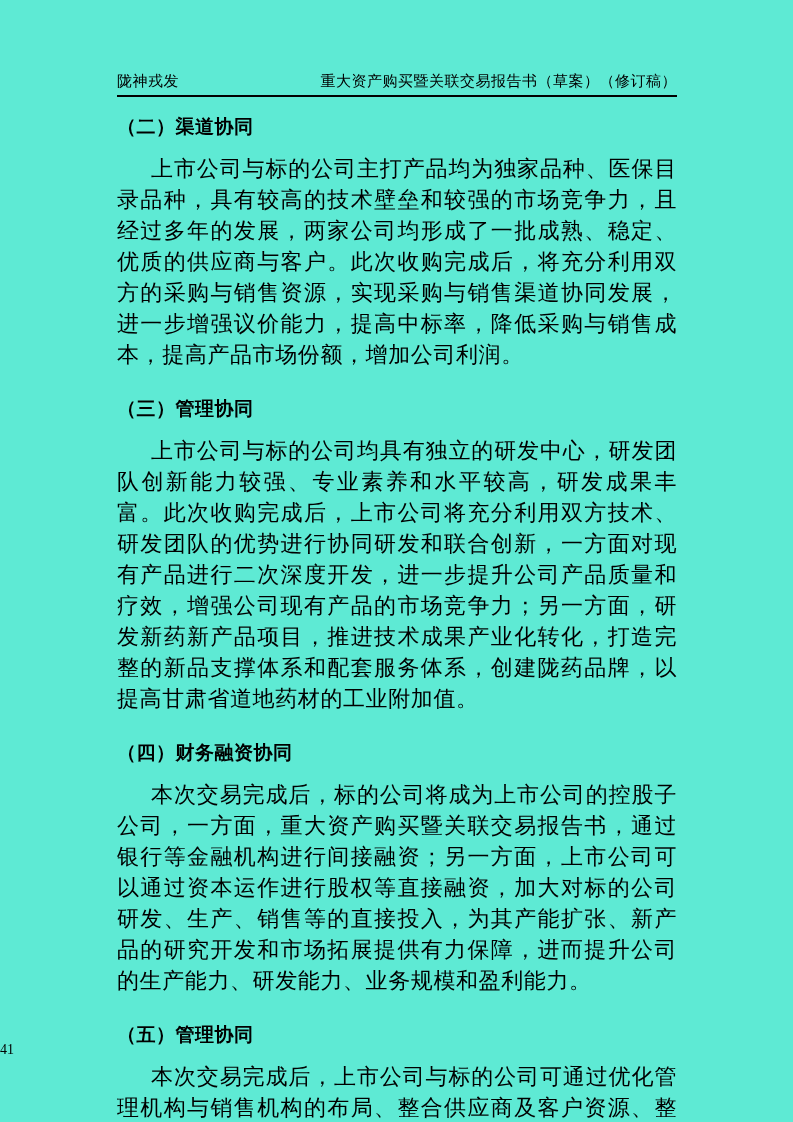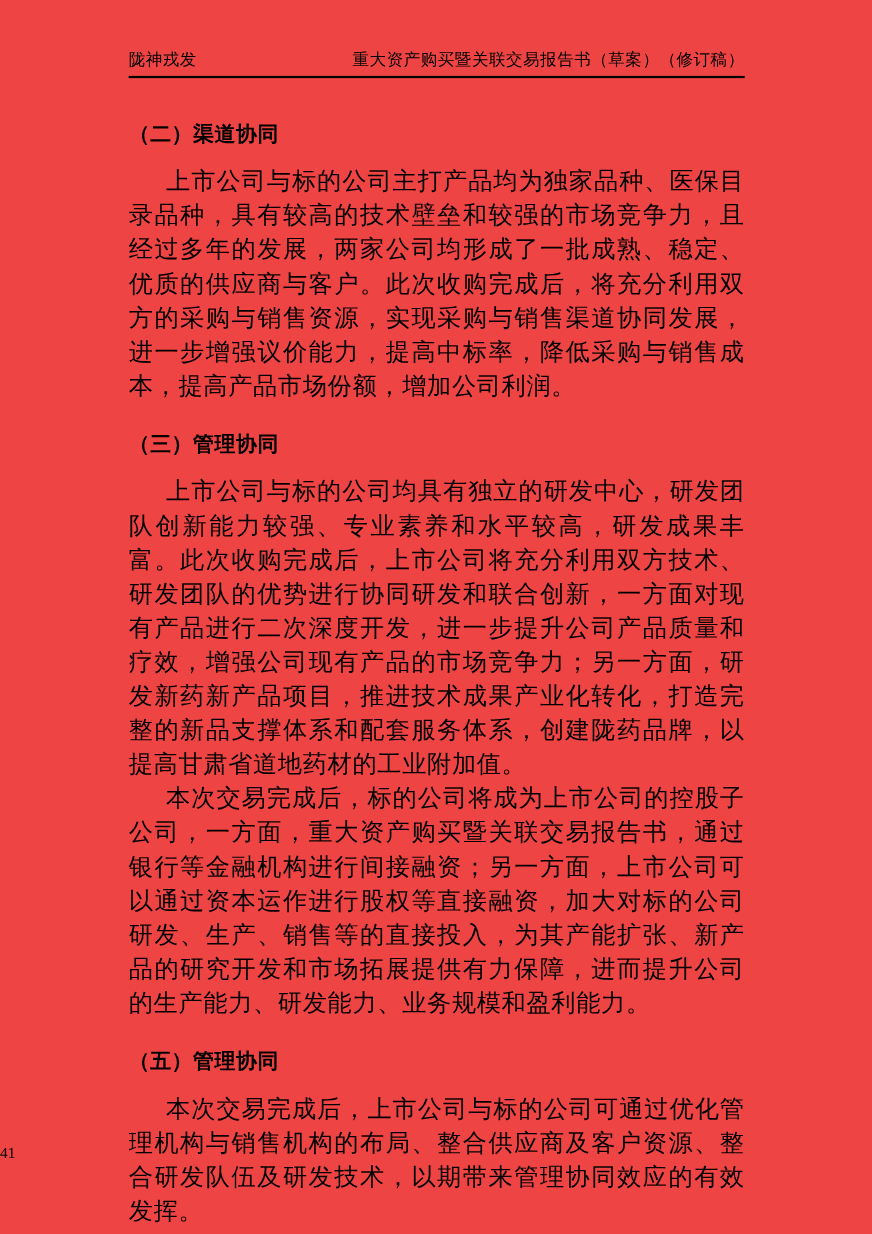--- a/index.html
+++ b/index.html
@@ -4,24 +4,24 @@
 <style>
   html, body {
     margin: 0;
     padding: 0;
     background: #ffffff;
   }
   .page {
     position: relative;
     width: 793px;
     height: 1122px;
-    background: #ef4444;
+    background: #5eead4;
     color: #000000;
     box-sizing: border-box;
-    padding: 45px 116px 0 117px;
+    padding: 71px 116px 0 117px;
     overflow: hidden;
     font-family: "Liberation Serif", "DejaVu Serif", serif;
   }
   .doc-header {
     display: flex;
     justify-content: space-between;
     align-items: flex-end;
     font-size: 15px;
     line-height: 20px;
     padding-bottom: 4px;
@@ -30,21 +30,21 @@
   }
   .h2 {
     font-family: "Liberation Sans", "DejaVu Sans", sans-serif;
     font-weight: bold;
     font-size: 19px;
     line-height: 23px;
     margin: 27px 0 15px 0;
     letter-spacing: 0.5px;
   }
   .h2.first {
-    margin-top: 40px;
+    margin-top: 18px;
   }
   .para {
     font-size: 22px;
     line-height: 31px;
     text-align: justify;
     text-indent: 34px;
     letter-spacing: 0.6px;
     margin: 0;
   }
   .h1 {
@@ -79,20 +79,21 @@
     <h2 class="h2 first">（二）渠道协同</h2>
     <p class="para">上市公司与标的公司主打产品均为独家品种、医保目录品种，具有较高的技术壁垒和较强的市场竞争力，且经过多年的发展，两家公司均形成了一批成熟、稳定、优质的供应商与客户。此次收购完成后，将充分利用双方的采购与销售资源，实现采购与销售渠道协同发展，进一步增强议价能力，提高中标率，降低采购与销售成本，提高产品市场份额，增加公司利润。</p>
   </section>
 
   <section>
     <h2 class="h2">（三）管理协同</h2>
     <p class="para">上市公司与标的公司均具有独立的研发中心，研发团队创新能力较强、专业素养和水平较高，研发成果丰富。此次收购完成后，上市公司将充分利用双方技术、研发团队的优势进行协同研发和联合创新，一方面对现有产品进行二次深度开发，进一步提升公司产品质量和疗效，增强公司现有产品的市场竞争力；另一方面，研发新药新产品项目，推进技术成果产业化转化，打造完整的新品支撑体系和配套服务体系，创建陇药品牌，以提高甘肃省道地药材的工业附加值。</p>
   </section>
 
   <section>
+    <h2 class="h2">（四）财务融资协同</h2>
     <p class="para">本次交易完成后，标的公司将成为上市公司的控股子公司，一方面，重大资产购买暨关联交易报告书，通过银行等金融机构进行间接融资；另一方面，上市公司可以通过资本运作进行股权等直接融资，加大对标的公司研发、生产、销售等的直接投入，为其产能扩张、新产品的研究开发和市场拓展提供有力保障，进而提升公司的生产能力、研发能力、业务规模和盈利能力。</p>
   </section>
 
   <section>
     <h2 class="h2">（五）管理协同</h2>
     <p class="para">本次交易完成后，上市公司与标的公司可通过优化管理机构与销售机构的布局、整合供应商及客户资源、整合研发队伍及研发技术，以期带来管理协同效应的有效发挥。</p>
   </section>
 
   <h1 class="h1">三、本次交易已履行和尚未履行的决策和审批程序</h1>
 

